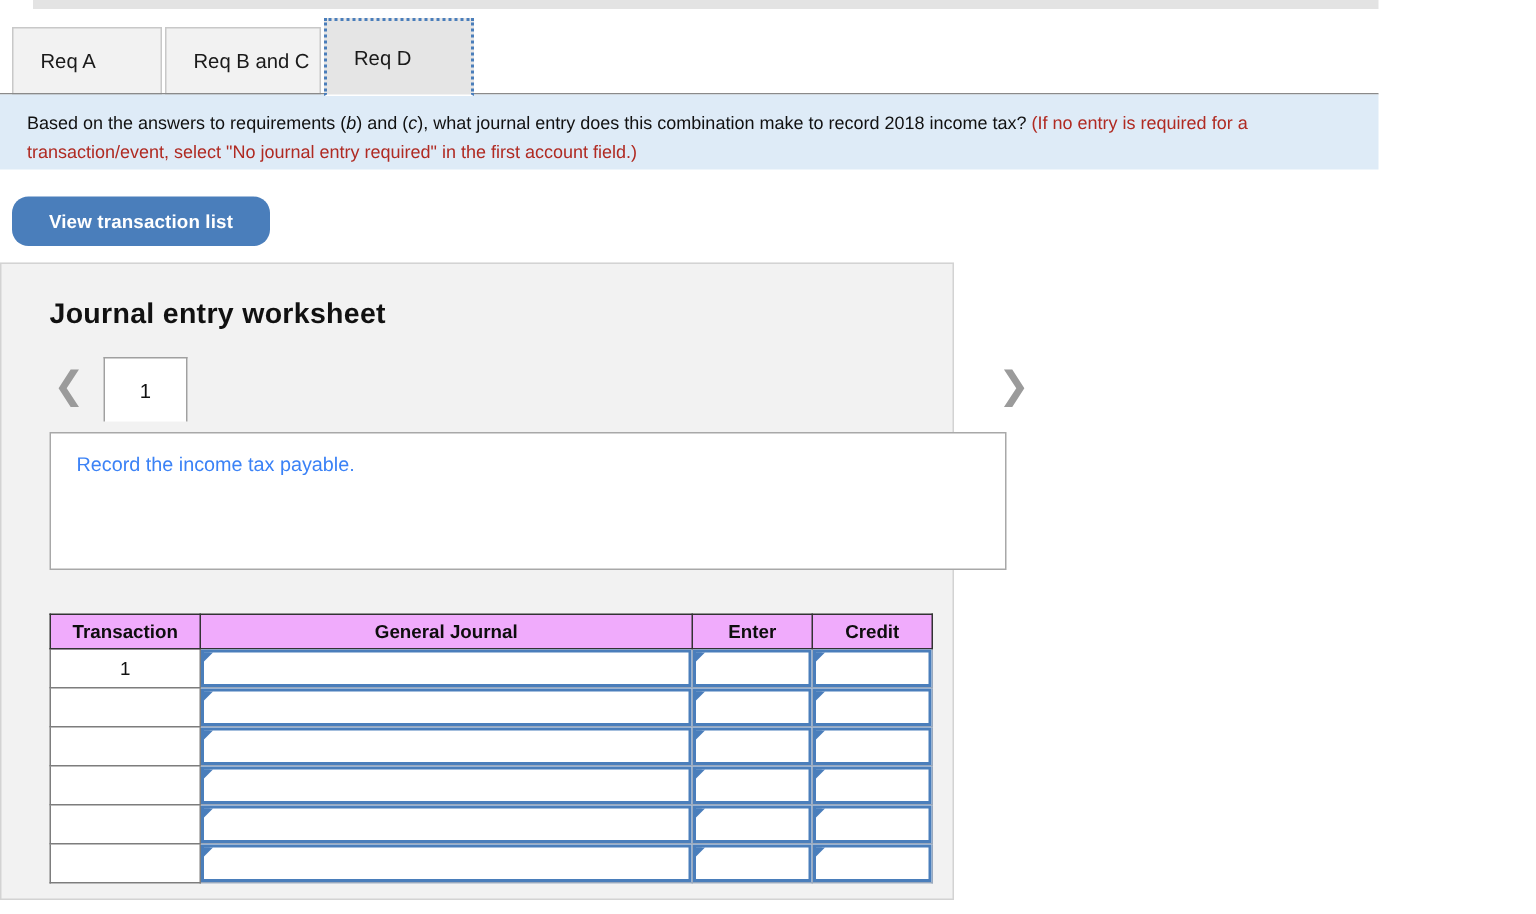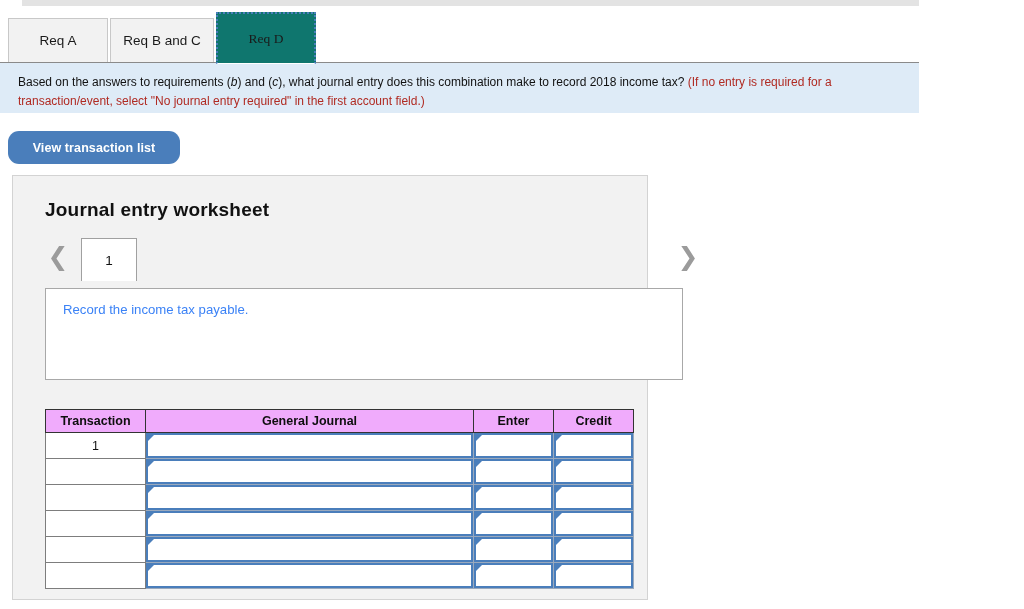--- a/index.html
+++ b/index.html
@@ -42,43 +42,41 @@
     top: 9px;
     height: 54px;
     display: flex;
     align-items: flex-end;
   }
   .tab {
     height: 45px;
     box-sizing: border-box;
     display: flex;
     align-items: center;
-    justify-content: center;
     padding: 0 18px;
     font-size: 13.5px;
     color: #1a1a1a;
     background: #f2f2f2;
     border: 1px solid #c8c8c8;
     border-bottom: 1px solid #9a9a9a;
     margin-right: 2px;
     white-space: nowrap;
     cursor: pointer;
   }
   .tab.w-a  { width: 100px; }
   .tab.w-bc { width: 104px; }
   .tab.w-d  { width: 100px; }
   .tab.active {
-    background: #0f766e;
+    background: #e5e5e5;
     border: 2px dotted #4a7ebb;
     border-bottom: 1px solid #ffffff;
     position: relative;
     z-index: 3;
     height: 52px;
     margin-bottom: -1px;
-    font-family: Liberation Serif, serif;
   }
 
   
   .tabs-rule {
     position: absolute;
     left: 0;
     top: 62px;
     width: 919px;
     height: 1px;
     background: #8a8a8a;
@@ -120,21 +118,21 @@
     font-family: "Liberation Sans", sans-serif;
     font-size: 12.5px;
     font-weight: bold;
     cursor: pointer;
     letter-spacing: 0.1px;
   }
 
   
   .panel {
     position: absolute;
-    left: 12px;
+    left: 0;
     top: 175px;
     width: 636px;
     height: 425px;
     box-sizing: border-box;
     background: #f2f2f2;
     border: 1px solid #d3d3d3;
   }
   .panel-title {
     position: absolute;
     left: 32px;

